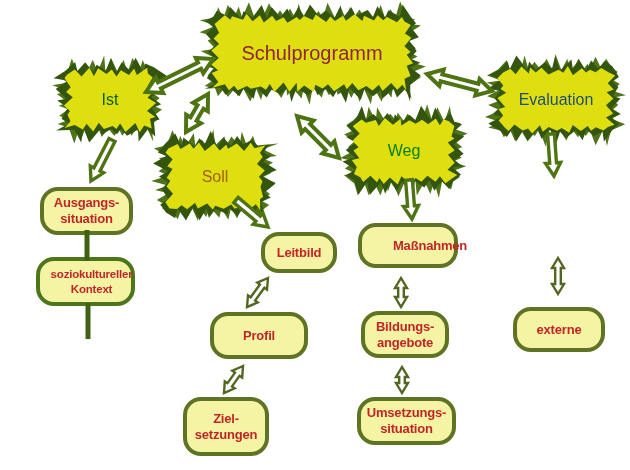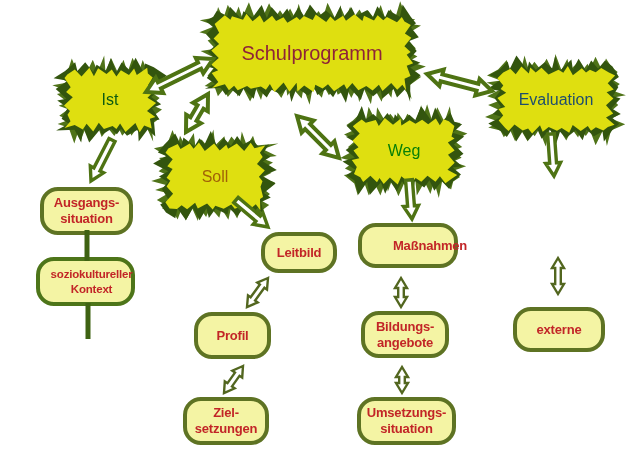--- a/index.html
+++ b/index.html
@@ -85,25 +85,25 @@
   <div class="box altborder" style="left:36px;top:257px;width:99px;height:49px;padding-left:12px;">
     <span class="box-label small">soziokultureller
 Kontext</span>
   </div>
 
 
   <div class="box" style="left:231px;top:232px;width:76px;height:41px;margin-left:30px;">
     <span class="box-label">Leitbild</span>
   </div>
 
-  <div class="box" style="left:194px;top:312px;width:77px;height:47px;justify-content:center;">
+  <div class="box" style="left:210px;top:312px;width:98px;height:47px;justify-content:center;">
     <span class="box-label">Profil</span>
   </div>
 
-  <div class="box" style="left:183px;top:397px;width:86px;height:48px;">
+  <div class="box" style="left:183px;top:397px;width:86px;height:59px;">
     <span class="box-label">Ziel-
 setzungen</span>
   </div>
 
   <div class="box" style="left:358px;top:223px;width:100px;height:45px;padding-left:44px;">
     <span class="box-label">Maßnahmen</span>
   </div>
 
   <div class="box" style="left:361px;top:311px;width:88px;height:47px;">
     <span class="box-label">Bildungs-

